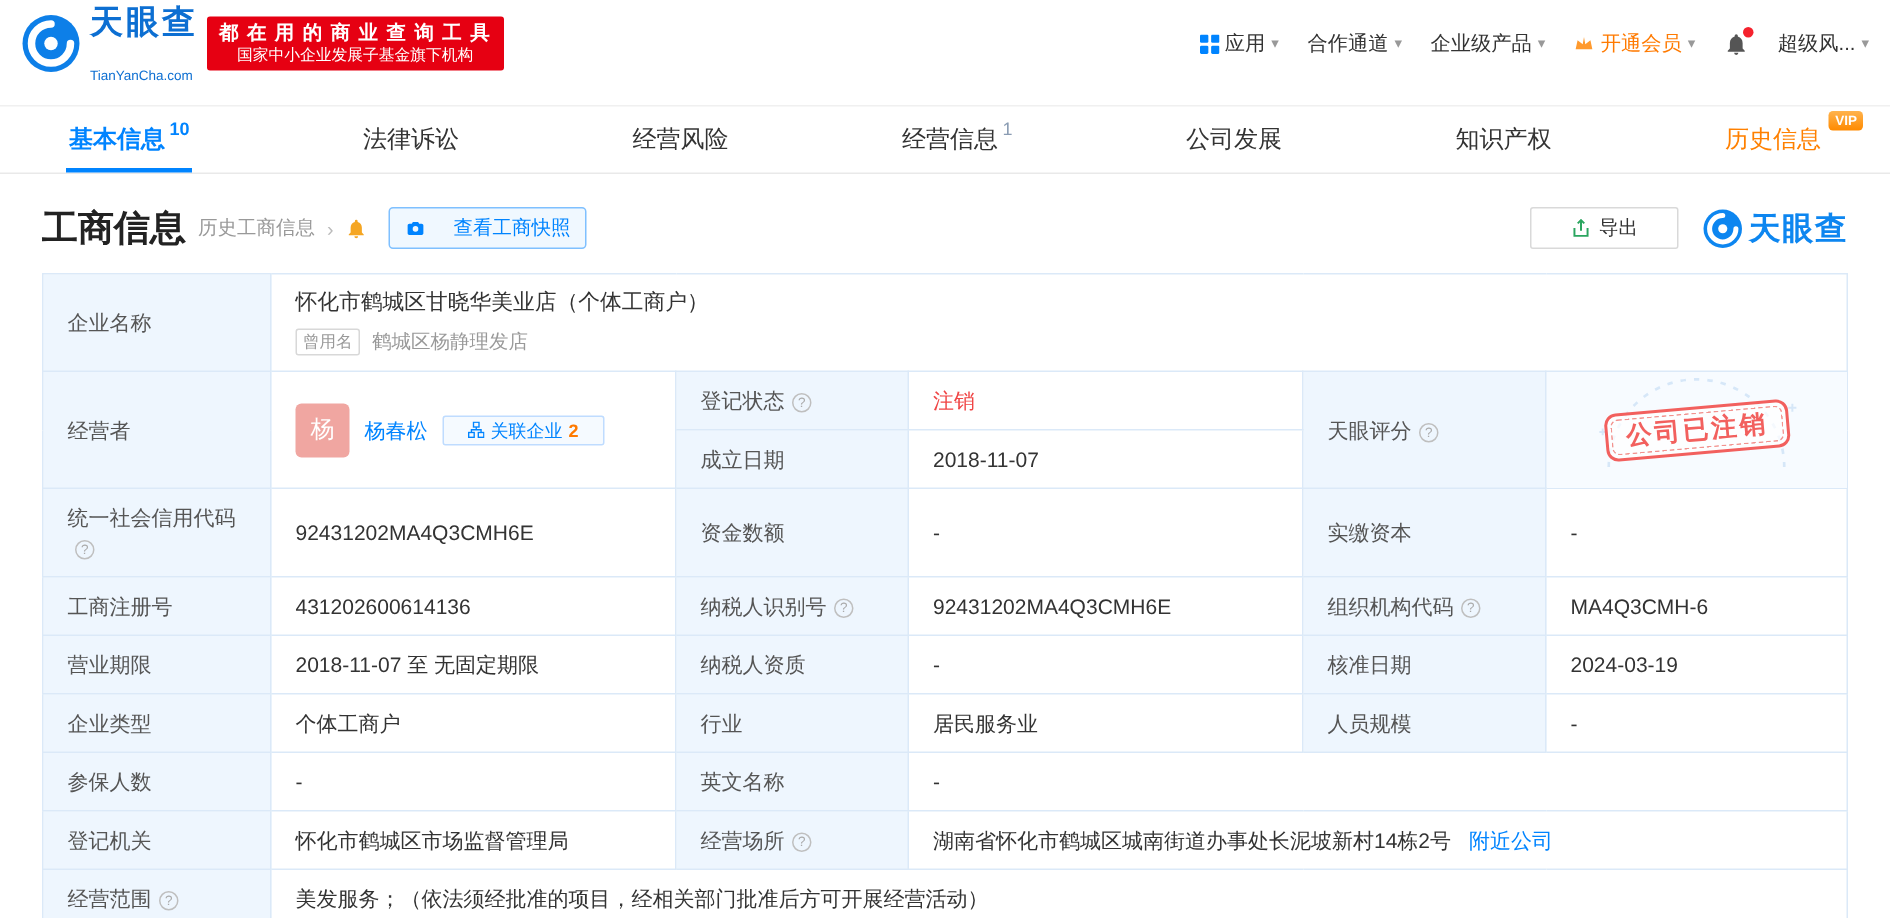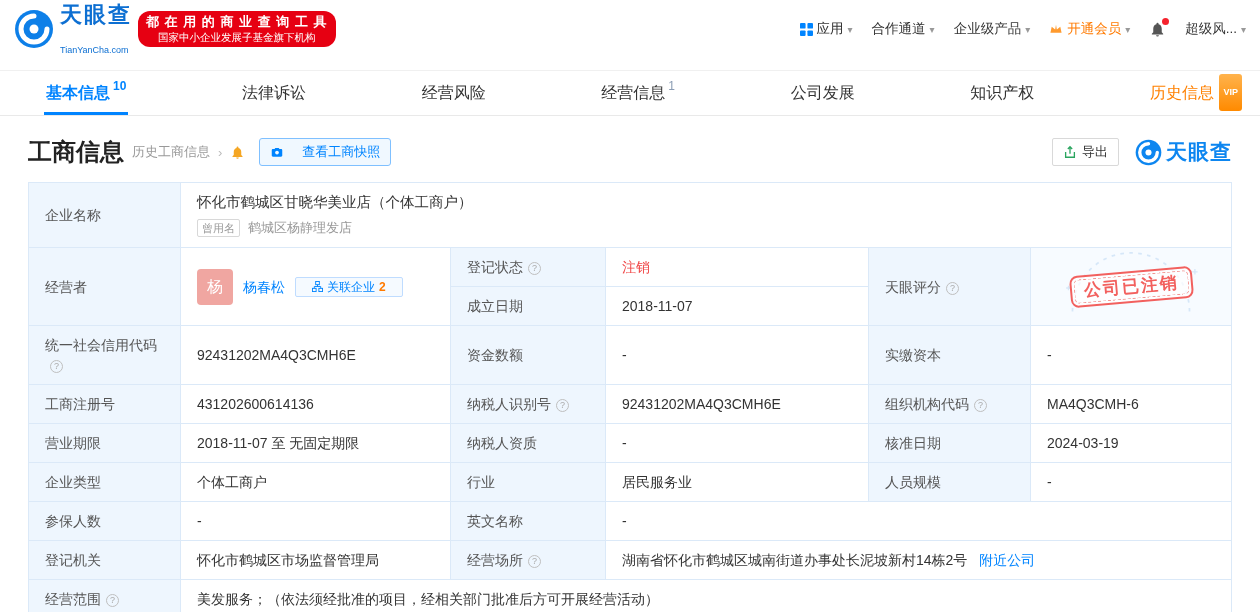--- a/index.html
+++ b/index.html
@@ -5,21 +5,21 @@
   *{box-sizing:border-box;margin:0;padding:0}
   html,body{width:1260px;height:612px;overflow:hidden}
   body{font-family:"Liberation Sans","DejaVu Sans",sans-serif;background:#fff;color:#333;font-size:14px}
 
   
   .topbar{display:flex;align-items:center;height:58px;padding:0 14px;background:#fff}
   .logo{display:flex;align-items:center;gap:6px;cursor:pointer}
   .logo-text{display:flex;flex-direction:column;line-height:1.05}
   .logo-title{color:#0d6fd2;font-size:22px;font-weight:bold;letter-spacing:2px}
   .logo-sub{color:#0d6fd2;font-size:9px;margin-top:20px}
-  .red-badge{background:#e60012;color:#fff;text-align:center;padding:3px 8px;margin-left:6px;border-radius:12px}
+  .red-badge{background:#e60012;color:#fff;text-align:center;padding:3px 8px;margin-left:6px;border-radius:2px}
   .rb1{font-size:13px;font-weight:bold;letter-spacing:1px;line-height:16px}
   .rb2{font-size:10.5px;line-height:14px}
   .search-block{margin-left:16px}
   .search-tabs{display:flex;align-items:flex-end;gap:14px;margin-bottom:0}
   .stab{font-size:12px;color:#333;cursor:pointer;padding:2px 6px;line-height:14px}
   .stab.active{background:#0084ff;color:#fff;padding:2px 10px;font-weight:bold}
   .search-row{display:flex}
   .search-input-wrap{display:flex;align-items:center;width:322px;height:32px;border:2px solid #0084ff;background:#fff;padding:0 8px}
   .search-input{border:none;outline:none;flex:1;font-size:13px;color:#333;font-family:inherit;background:transparent}
   .clear-icon{width:15px;height:15px;border-radius:50%;background:#c9c9c9;color:#fff;font-size:10px;line-height:15px;text-align:center;cursor:pointer;flex:0 0 auto}
@@ -31,30 +31,30 @@
   .red-dot{position:absolute;top:-3px;right:-3px;width:7px;height:7px;background:#f5222d;border-radius:50%}
 
   
   .main-tabs{display:flex;justify-content:space-between;align-items:stretch;height:46px;padding:0 44px;border-top:1px solid #f0f0f0;border-bottom:1px solid #e9e9e9;margin-top:12px}
   .mtab{display:flex;align-items:center;gap:3px;font-size:16px;color:#333;cursor:pointer;position:relative;padding:0 2px}
   .mtab .count{font-size:12px;color:#8aa;align-self:flex-start;margin-top:8px;color:#8a9cb3}
   .mtab.active{color:#0084ff;font-weight:bold}
   .mtab.active .count{color:#0084ff}
   .mtab.active::after{content:"";position:absolute;left:0;right:0;bottom:0;height:3px;background:#0084ff}
   .mtab.orange{color:#ff8000}
-  .vip-badge{position:absolute;top:3px;right:-26px;background:linear-gradient(#ffb34d,#ff8a00);color:#fff;font-size:9px;font-weight:bold;padding:12px 4px;border-radius:3px;line-height:13px}
+  .vip-badge{position:absolute;top:3px;right:-26px;background:linear-gradient(#ffb34d,#ff8a00);color:#fff;font-size:9px;font-weight:bold;padding:0 4px;border-radius:3px;line-height:13px}
 
   
   .sec-head{display:flex;align-items:center;gap:8px;padding:20px 28px 12px}
   .sec-title{font-size:24px;font-weight:bold;color:#222}
   .hist-link{font-size:13px;color:#999;cursor:pointer}
   .chev{color:#bbb;font-size:13px}
   .snap-btn{display:inline-flex;align-items:center;gap:18px;border:1px solid #7fc0ff;background:#f0f8ff;color:#0084ff;font-size:13px;padding:4px 10px;border-radius:3px;cursor:pointer;font-family:inherit;margin-left:6px}
   .sec-right{margin-left:auto;display:flex;align-items:center;gap:16px}
-  .export-btn{display:inline-flex;align-items:center;gap:5px;border:1px solid #d9d9d9;background:#fff;color:#333;font-size:13px;padding:4px 10px;border-radius:2px;cursor:pointer;font-family:inherit}
+  .export-btn{display:inline-flex;align-items:center;gap:5px;border:1px solid #d9d9d9;background:#fff;color:#333;font-size:13px;padding:4px 26px;border-radius:2px;cursor:pointer;font-family:inherit}
   .brand{display:flex;align-items:center;gap:4px}
   .brand-name{color:#0d86f0;font-size:21px;font-weight:bold;letter-spacing:1px}
 
   
   .info-table{width:1204px;margin:2px 28px 20px;border-collapse:collapse;table-layout:fixed}
   .info-table td{border:1px solid #dbe9f8;padding:9px 16px;font-size:14px;line-height:20px;vertical-align:middle;color:#333;word-break:break-all}
   td.lbl{background:#eef6fe;color:#555}
   .red{color:#f04545}
   .link{color:#0084ff;cursor:pointer}
   .help{display:inline-block;width:13px;height:13px;border:1px solid #bfbfbf;color:#aaa;border-radius:50%;font-size:9px;line-height:11px;text-align:center;margin-left:5px;vertical-align:1px;cursor:pointer}

